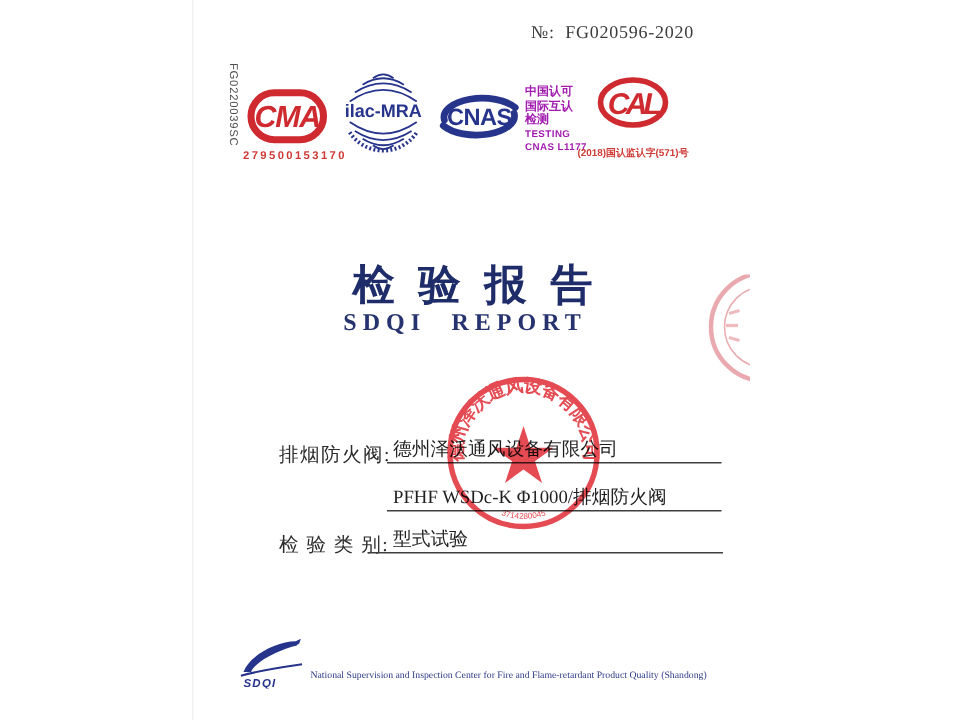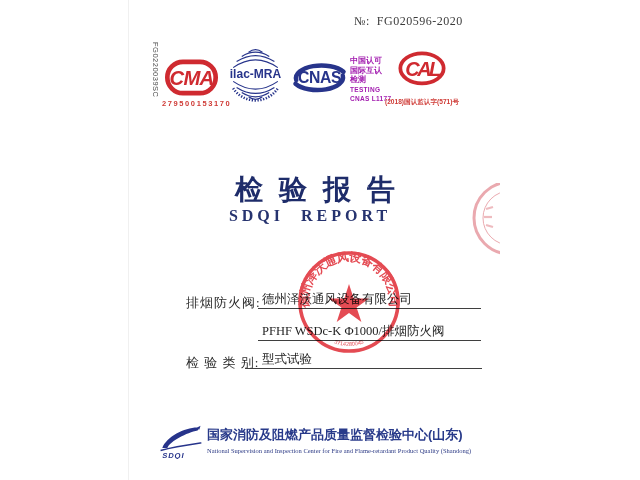--- a/index.html
+++ b/index.html
@@ -162,16 +162,15 @@
   </div>
 
   <div class="abs" id="footer-logo">
     <svg width="46" height="34" viewBox="0 0 52 40">
       <path d="M4,27 C9,14 30,3 45,3 C47,3 48,4.5 45.5,6.5 C33,9 13,19 10,27 Z" fill="#27348b"></path>
       <path d="M45,3 l4,-2 l-1.5,4.5" fill="#27348b"></path>
       <path d="M2,30 C18,25.5 36,23 50,21" stroke="#27348b" stroke-width="1.6" fill="none"></path>
       <text x="4" y="39" font-size="9" font-weight="bold" font-style="italic" fill="#27348b" letter-spacing="1" font-family="Liberation Sans, sans-serif">SDQI</text>
     </svg>
   </div>
-  <div class="abs" id="footer-zh">国家消防及阻燃产品质量监督检验中心(山东)</div>
   <div class="abs" id="footer-en">National Supervision and Inspection Center for Fire and Flame-retardant Product Quality (Shandong)</div>
 
 </div>
 
 </body></html>

